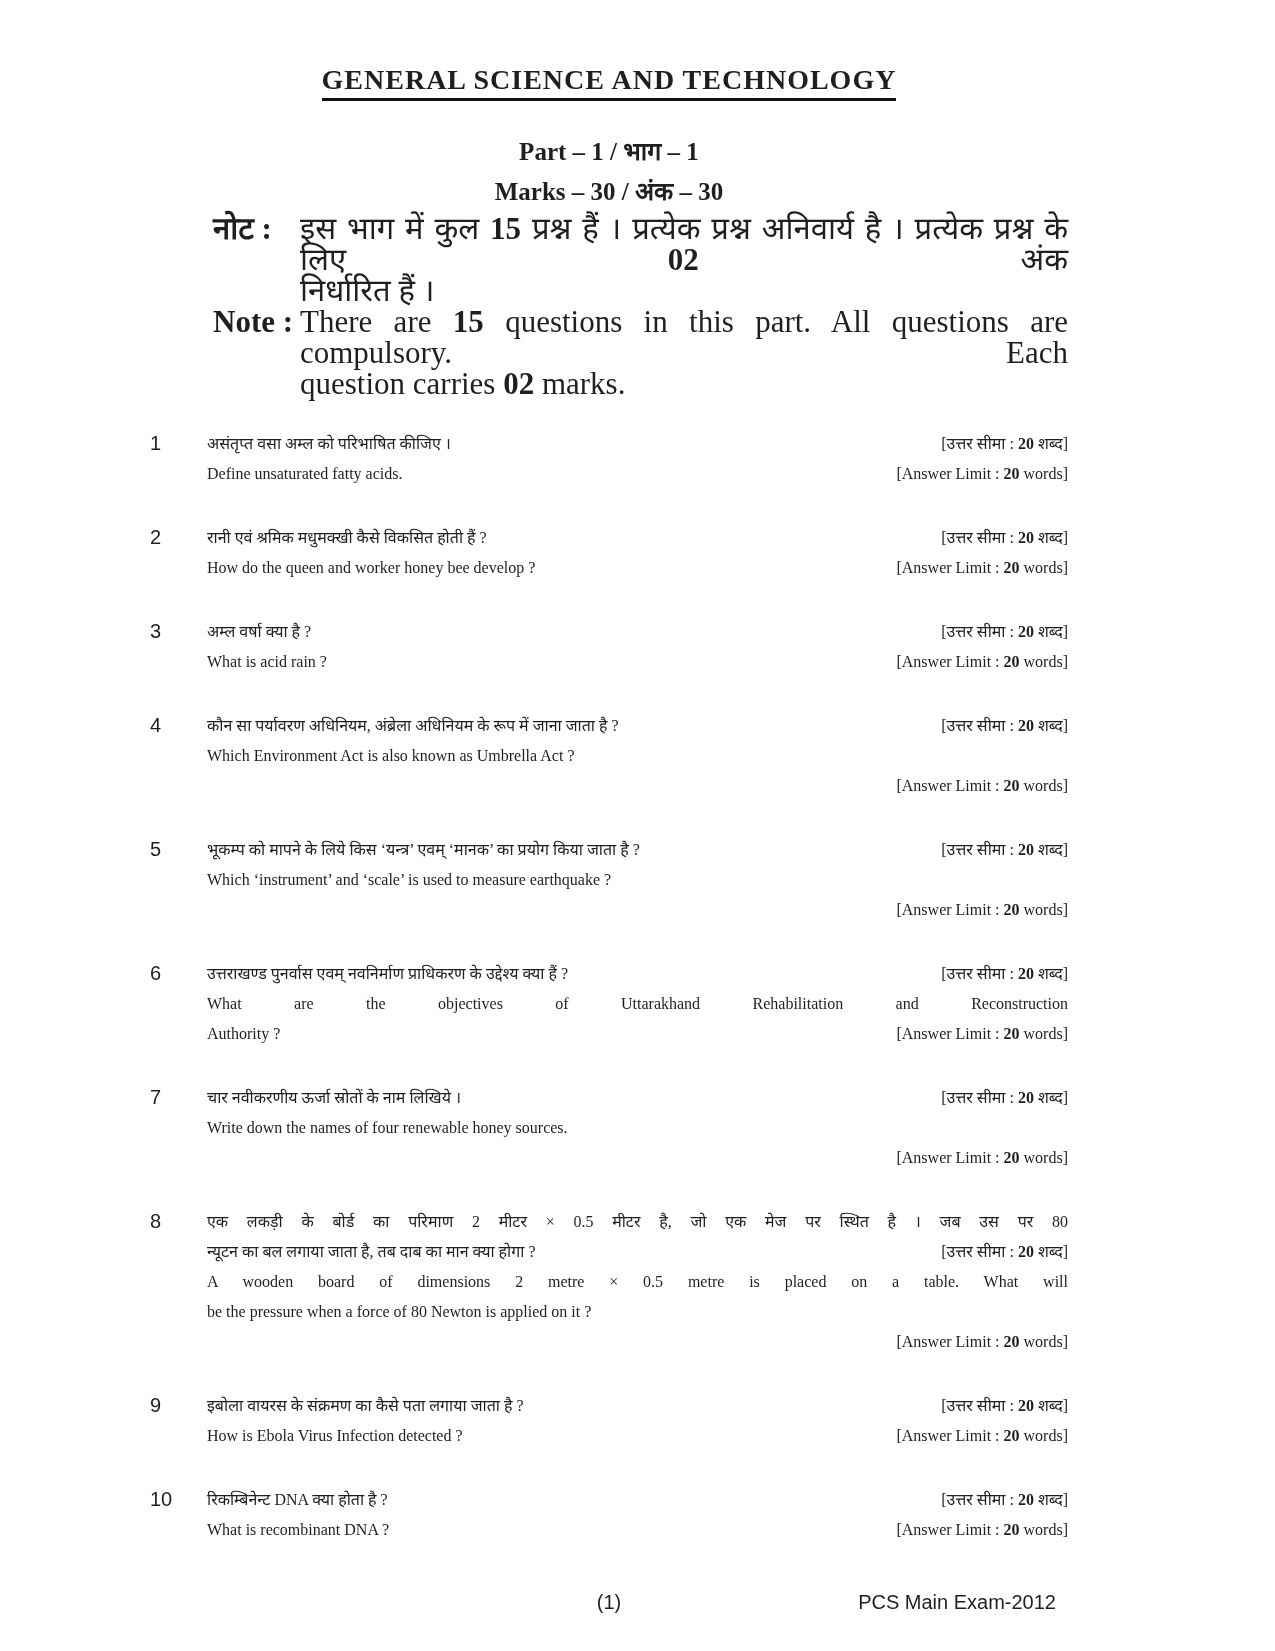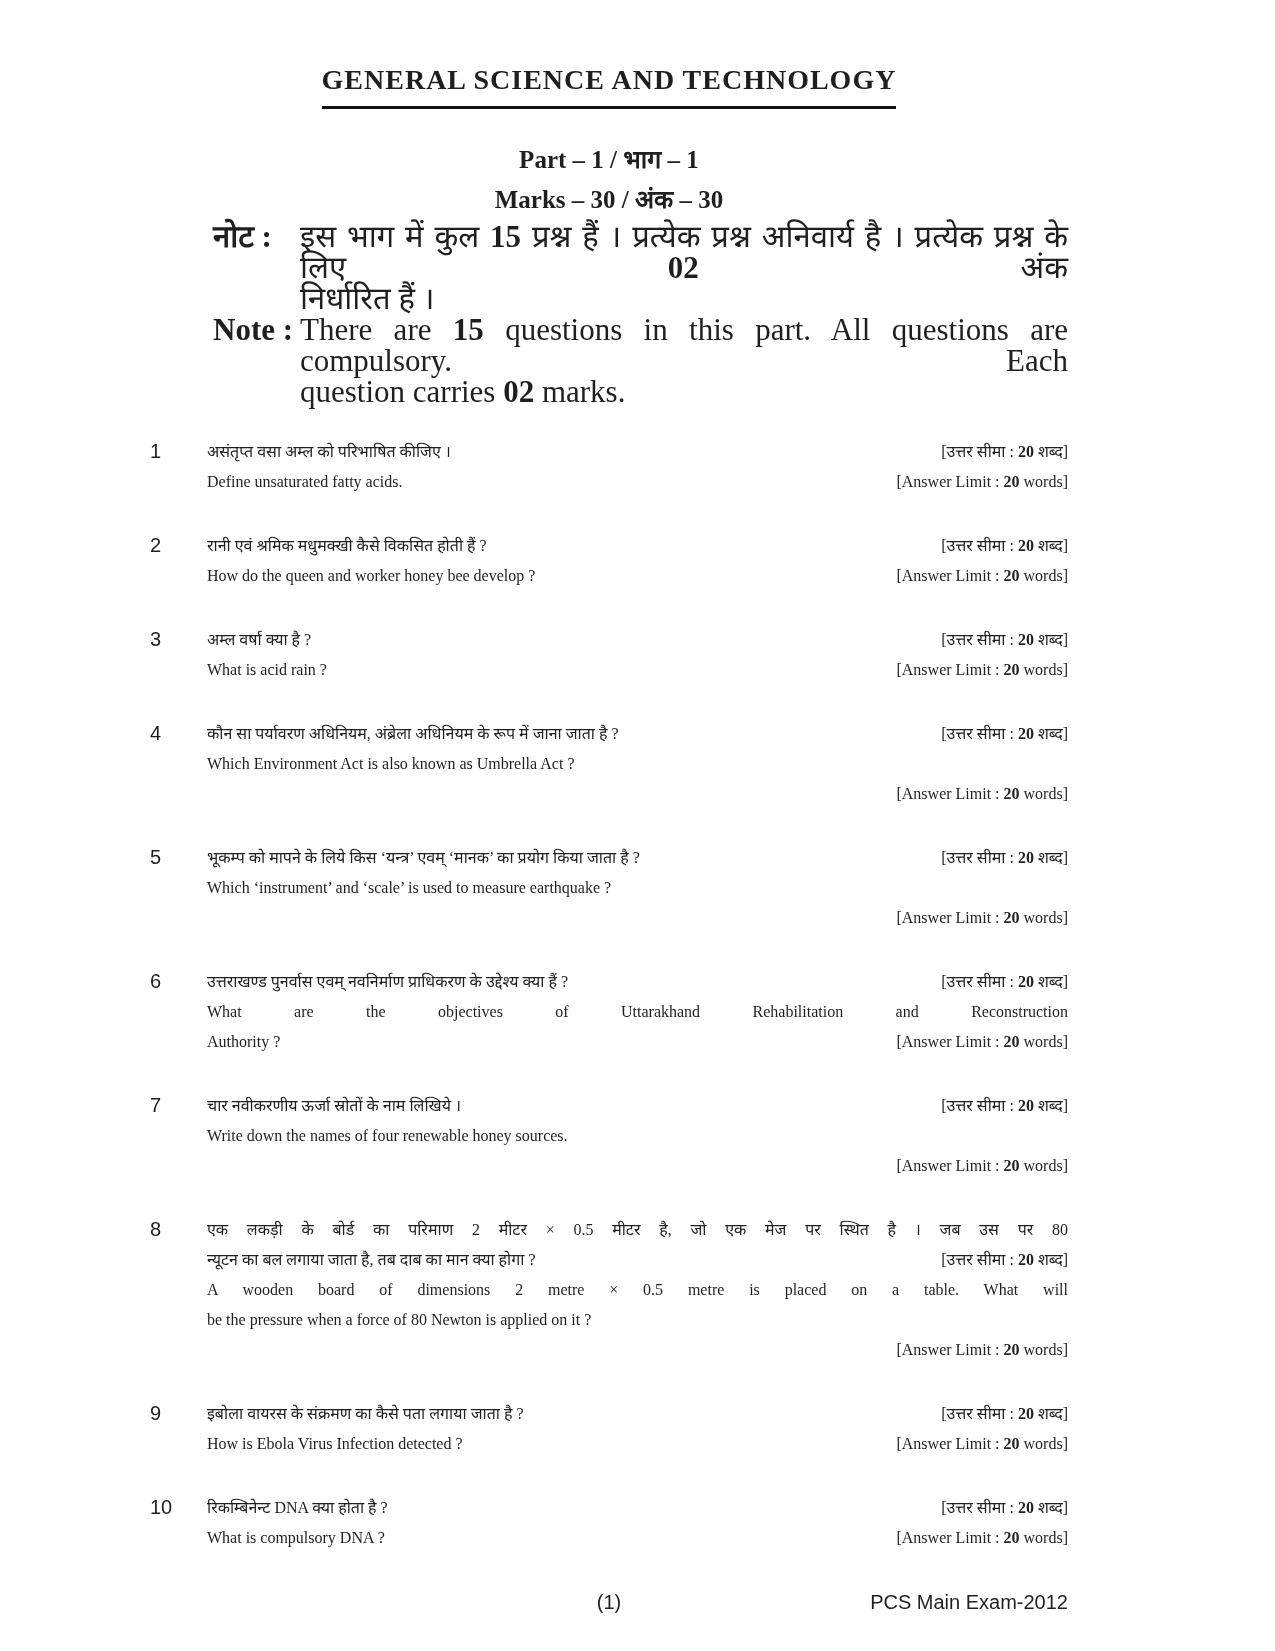--- a/index.html
+++ b/index.html
@@ -15,21 +15,21 @@
     padding: 64px 207px 0 150px;
     overflow: hidden;
   }
   .title-wrap { text-align: center; }
   .doc-title {
     display: inline-block;
     font-size: 28px;
     font-weight: bold;
     letter-spacing: 1px;
     border-bottom: 3px solid #111;
-    padding-bottom: 10px;
+    padding-bottom: 2px;
     white-space: nowrap;
   }
   .part-heading {
     margin-top: 32px;
     text-align: center;
     font-size: 25px;
     font-weight: bold;
   }
   .marks-line {
     margin-top: 6px;
@@ -67,21 +67,21 @@
     bottom: 32px;
     height: 28px;
     font-family: "Liberation Sans", sans-serif;
     font-size: 20px;
   }
   .footer .page-num {
     position: absolute;
     left: 50%;
     transform: translateX(-50%);
   }
-  .footer .exam-label { position: absolute; right: 0; }
+  .footer .exam-label { position: absolute; right: 12px; }
 </style>
 </head>
 <body>
 
 <div class="page">
 
   <div class="title-wrap">
     <span class="doc-title">GENERAL SCIENCE AND TECHNOLOGY</span>
   </div>
 
@@ -252,21 +252,21 @@
     </div>
 
     <div class="question">
       <div class="qnum">10</div>
       <div class="qbody">
         <div class="row">
           <span class="qtext">रिकम्बिनेन्ट DNA क्या होता है ?</span>
           <span class="limit"><span>[उत्तर सीमा : </span><b>20</b><span> शब्द]</span></span>
         </div>
         <div class="row">
-          <span class="qtext">What is compulsory DNA ?</span>
+          <span class="qtext">What is recombinant DNA ?</span>
           <span class="limit"><span>[Answer Limit : </span><b>20</b><span> words]</span></span>
         </div>
       </div>
     </div>
 
   </div>
 
   <div class="footer">
     <span class="page-num">(1)</span>
     <span class="exam-label">PCS Main Exam-2012</span>

